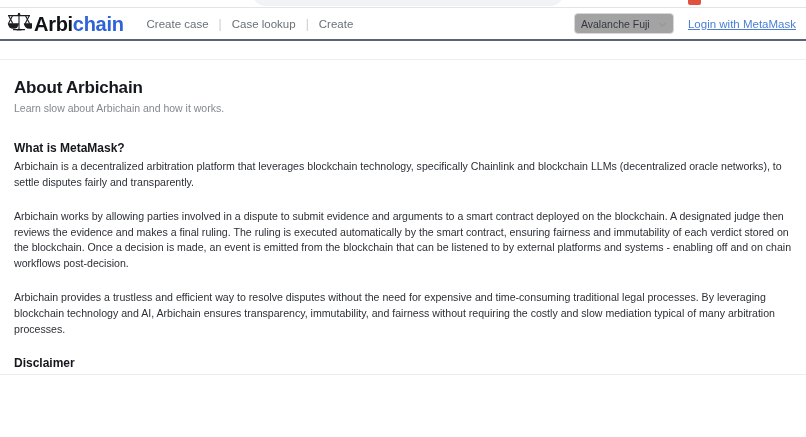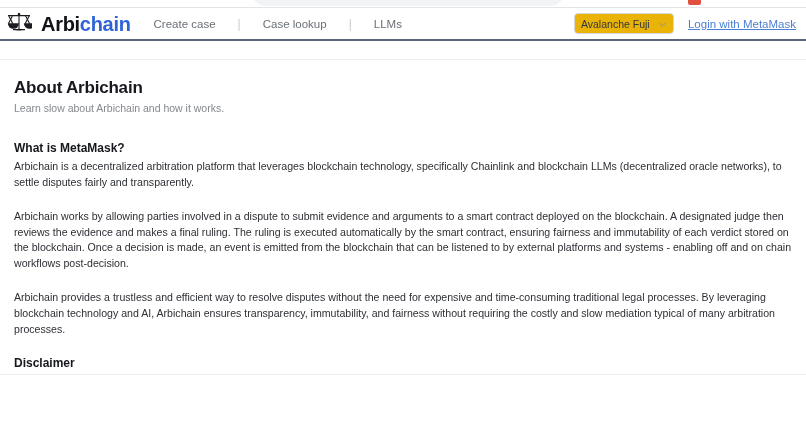--- a/index.html
+++ b/index.html
@@ -55,40 +55,40 @@
     height: 33px;
     background: #ffffff;
     border-bottom: 2px solid #5c6378;
     display: flex;
     align-items: center;
     padding: 0 8px 0 6px;
   }
   .brand {
     display: flex;
     align-items: center;
-    gap: 9px;
+    gap: 2px;
     text-decoration: none;
     cursor: pointer;
   }
   .scales-icon { display: block; }
   .brand-text {
     font-size: 20px;
     font-weight: 700;
     letter-spacing: -0.3px;
     line-height: 1;
     white-space: nowrap;
   }
   .brand-arbi { color: #111318; }
   .brand-chain { color: #2f64d8; }
 
   .nav-links {
     display: flex;
     align-items: center;
     margin-left: 13px;
-    gap: 12px;
+    gap: 0;
   }
   .nav-link {
     font-size: 11.5px;
     color: #6b7076;
     text-decoration: none;
     padding: 0 10px;
     white-space: nowrap;
     cursor: pointer;
   }
   .nav-sep {
@@ -102,21 +102,21 @@
     margin-left: auto;
     display: flex;
     align-items: center;
     gap: 14px;
   }
   .network-select {
     width: 100px;
     height: 21px;
     border: 1px solid #d5d8dc;
     border-radius: 4px;
-    background: #eab308;
+    background: #a3a3a3;
     display: flex;
     align-items: center;
     padding: 0 6px;
     cursor: pointer;
   }
   .network-label {
     font-size: 10.5px;
     color: #33373d;
     white-space: nowrap;
   }
@@ -224,21 +224,21 @@
       </svg>
     </span>
     <span class="brand-text"><span class="brand-arbi">Arbi</span><span class="brand-chain">chain</span></span>
   </a>
 
   <nav class="nav-links">
     <a class="nav-link">Create case</a>
     <span class="nav-sep">|</span>
     <a class="nav-link">Case lookup</a>
     <span class="nav-sep">|</span>
-    <a class="nav-link">LLMs</a>
+    <a class="nav-link">Create</a>
   </nav>
 
   <div class="header-right">
     <div class="network-select">
       <span class="network-label">Avalanche Fuji</span>
       <span class="chevron">
         <svg width="9" height="9" viewBox="0 0 9 9" xmlns="http://www.w3.org/2000/svg">
           <path d="M1.6 3.3 L4.5 6 L7.4 3.3" stroke="#8b8f95" stroke-width="1" fill="none" stroke-linecap="round" stroke-linejoin="round"></path>
         </svg>
       </span>

